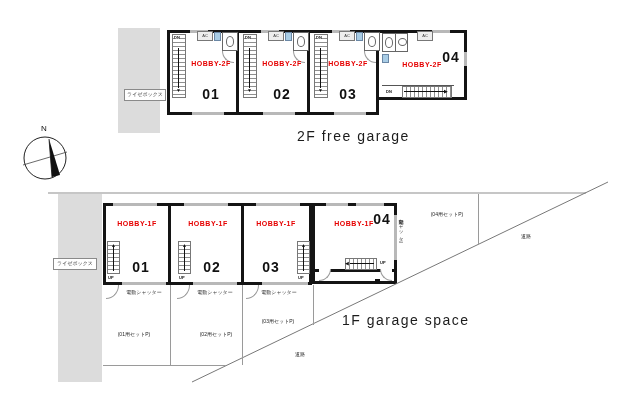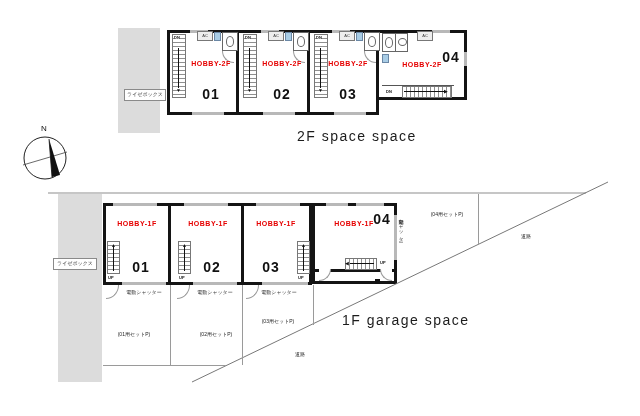--- a/index.html
+++ b/index.html
@@ -103,21 +103,21 @@
   <div class="abs acbox" style="left:417px;top:31px;width:14px;height:8px;">AC</div>
   <div class="abs redlbl" style="left:399px;top:60px;width:46px;">HOBBY-2F</div>
   <div class="abs num" style="left:438px;top:49px;width:26px;">04</div>
 
   <div class="abs" style="left:382px;top:85px;width:72px;height:1px;background:#555;"></div>
   <div class="abs stair-h" style="left:402px;top:86px;width:50px;height:12px;"></div>
   <div class="abs tiny" style="left:386px;top:90px;background:#fff;">DN</div>
   <div class="abs hline" style="left:404px;top:91px;width:42px;height:1px;"></div>
   <div class="abs arrow" style="left:444px;top:89px;">▶</div>
 
-  <div class="abs title" style="left:297px;top:128px;">2F  space space</div>
+  <div class="abs title" style="left:297px;top:128px;">2F  free garage</div>
 
   <div class="abs" style="left:18px;top:120px;width:56px;height:64px;">
     <svg width="56" height="64" viewBox="0 0 56 64">
       <circle cx="27" cy="38" r="21" fill="none" stroke="#222" stroke-width="1"></circle>
       <line x1="5" y1="45" x2="49" y2="32" stroke="#444" stroke-width="0.8"></line>
       <polygon points="31,19 42,55 34,57" fill="#111"></polygon>
       <line x1="31" y1="19" x2="34" y2="57" stroke="#111" stroke-width="0.8"></line>
     </svg>
   </div>
   <div class="abs" style="left:41px;top:124px;font-size:8px;color:#111;">N</div>

